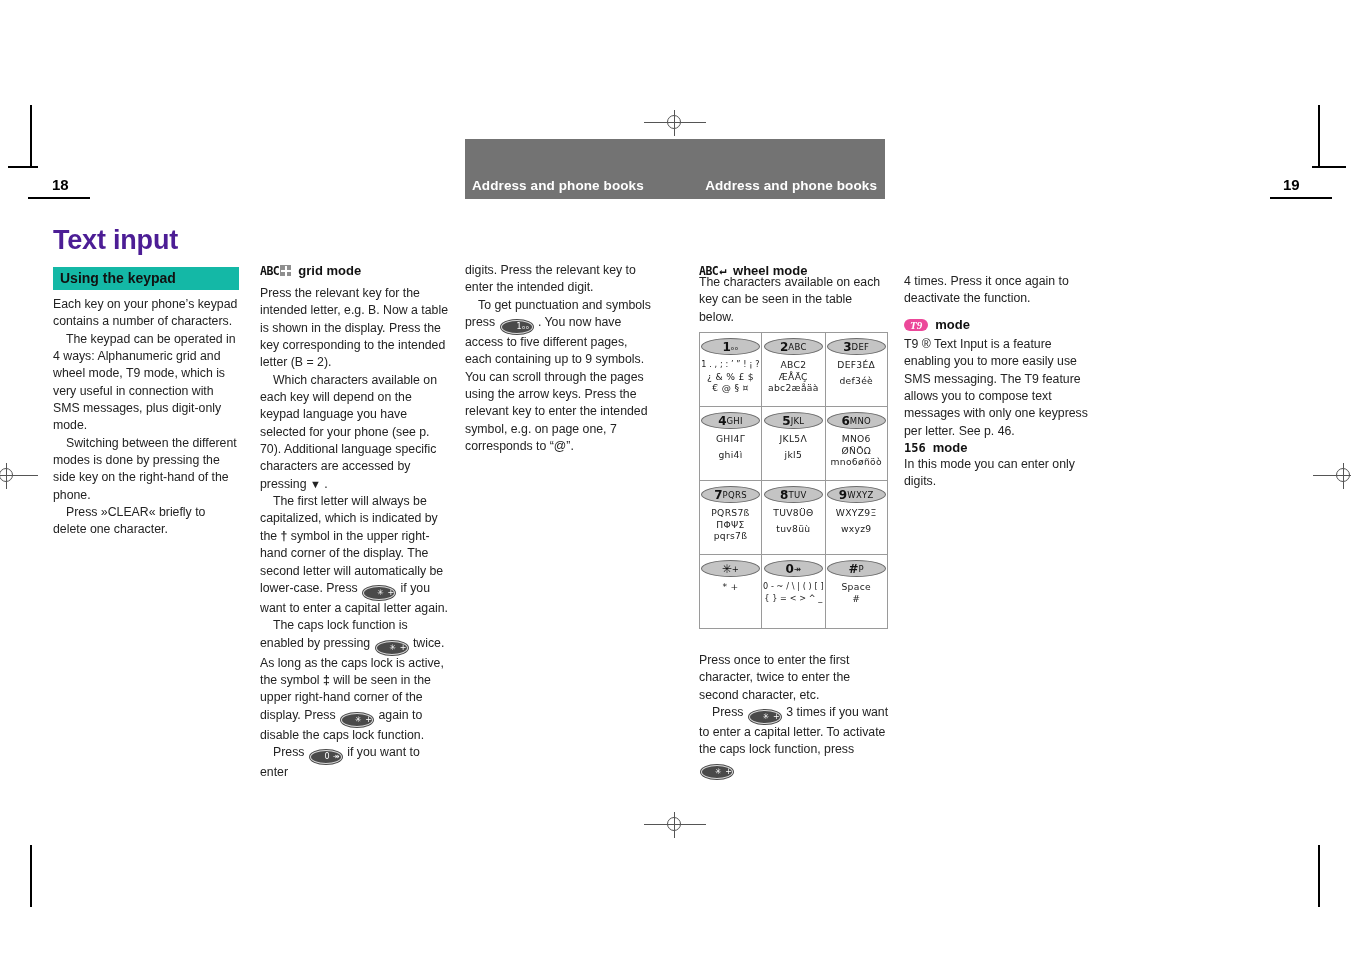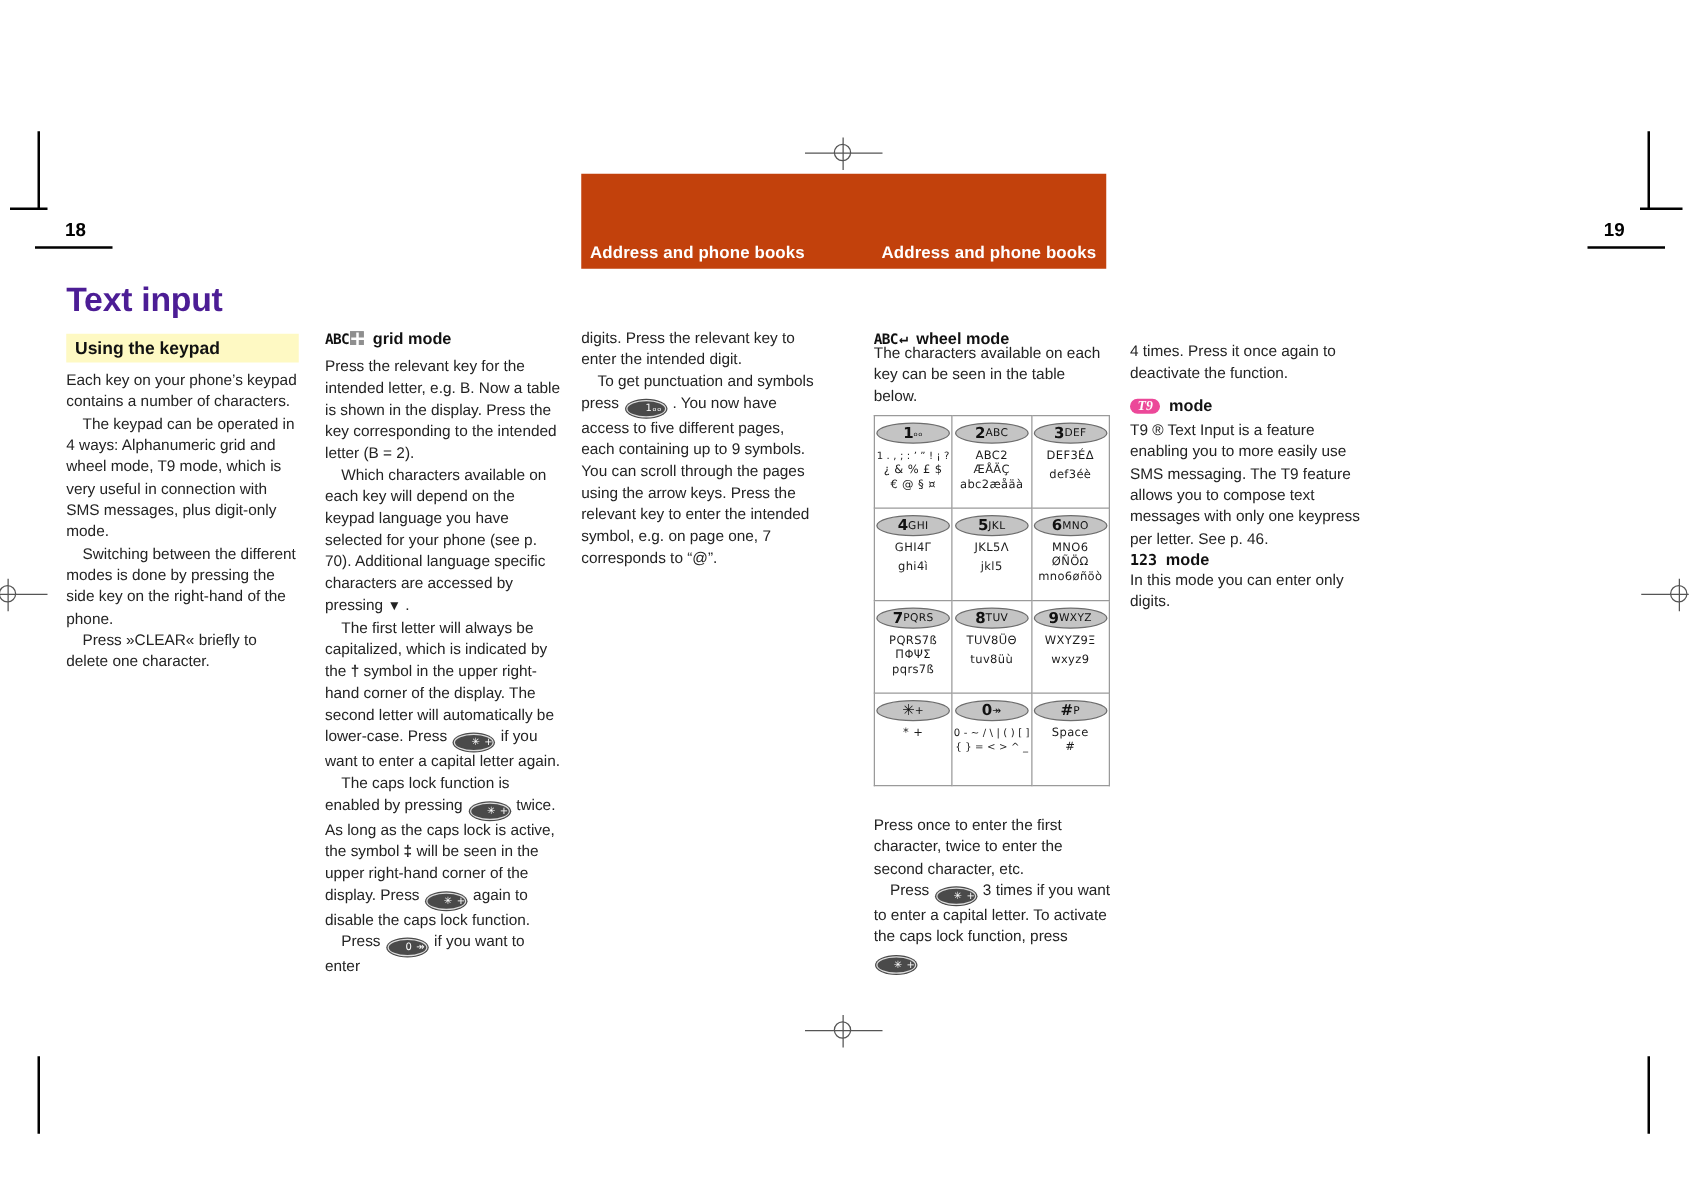--- a/index.html
+++ b/index.html
@@ -14,22 +14,22 @@
   .crop-line{position:absolute;background:#000;}
   .reg{position:absolute;width:26px;height:26px;}
   .reg .circ{position:absolute;left:5px;top:5px;width:14px;height:14px;
     border:1px solid #555;border-radius:50%;box-sizing:border-box;}
   .reg .vh{position:absolute;left:12px;top:0;width:1px;height:26px;background:#555;}
   .reg .hh{position:absolute;left:0;top:12px;width:26px;height:1px;background:#555;}
   .reg-wide .hh{left:-18px;width:62px;}
 
   
   .header-band{
-    position:absolute;left:465px;top:139px;width:420px;height:76px;
-    background:#c2410c;
+    position:absolute;left:465px;top:139px;width:420px;height:60px;
+    background:#737373;
   }
   .header-band .htxt{
     position:absolute;bottom:6px;color:#ffffff;font-weight:bold;font-size:13.5px;
     letter-spacing:0.1px;
   }
   .htxt-left{left:7px;}
   .htxt-right{right:8px;}
 
   .folio{
     position:absolute;font-weight:bold;font-size:15px;color:#000;
@@ -39,21 +39,21 @@
   .folio-rule{position:absolute;height:2.2px;background:#000;}
   .rule-left{left:28px;top:197px;width:62px;}
   .rule-right{left:1270px;top:197px;width:62px;}
 
   
   .title{
     position:absolute;left:53px;top:225px;font-size:27px;font-weight:bold;
     letter-spacing:-0.2px;color:#4c1d95;
   }
   .sec-band{
-    position:absolute;left:53px;top:267px;width:186px;height:23px;background:#fef9c3;
+    position:absolute;left:53px;top:267px;width:186px;height:23px;background:#14b8a6;
   }
   .sec-band span{
     position:absolute;left:7px;top:3px;font-size:14px;font-weight:bold;color:#111;
   }
 
   
   .col{position:absolute;font-size:12.3px;line-height:17.35px;color:#232323;}
   .col p{margin:0;}
   .col p.ind{text-indent:13px;}
   .c1{left:53px;top:296px;width:188px;}
@@ -354,20 +354,20 @@
 
   <div class="mode-head mh-t9">
     <span class="t9-pill">T9</span>
     <span>mode</span>
   </div>
   <div class="col" style="left:904px;top:336px;width:186px;">
     <p>T9 ® Text Input is a feature enabling you to more easily use SMS messaging. The T9 feature allows you to compose text messages with only one keypress per letter. See p. 46.</p>
   </div>
 
   <div class="mode-head mh-123">
-    <span class="n123">123</span>
+    <span class="n123">156</span>
     <span>mode</span>
   </div>
   <div class="col c5b">
     <p>In this mode you can enter only digits.</p>
   </div>
 
 </div>
 
 </body></html>

